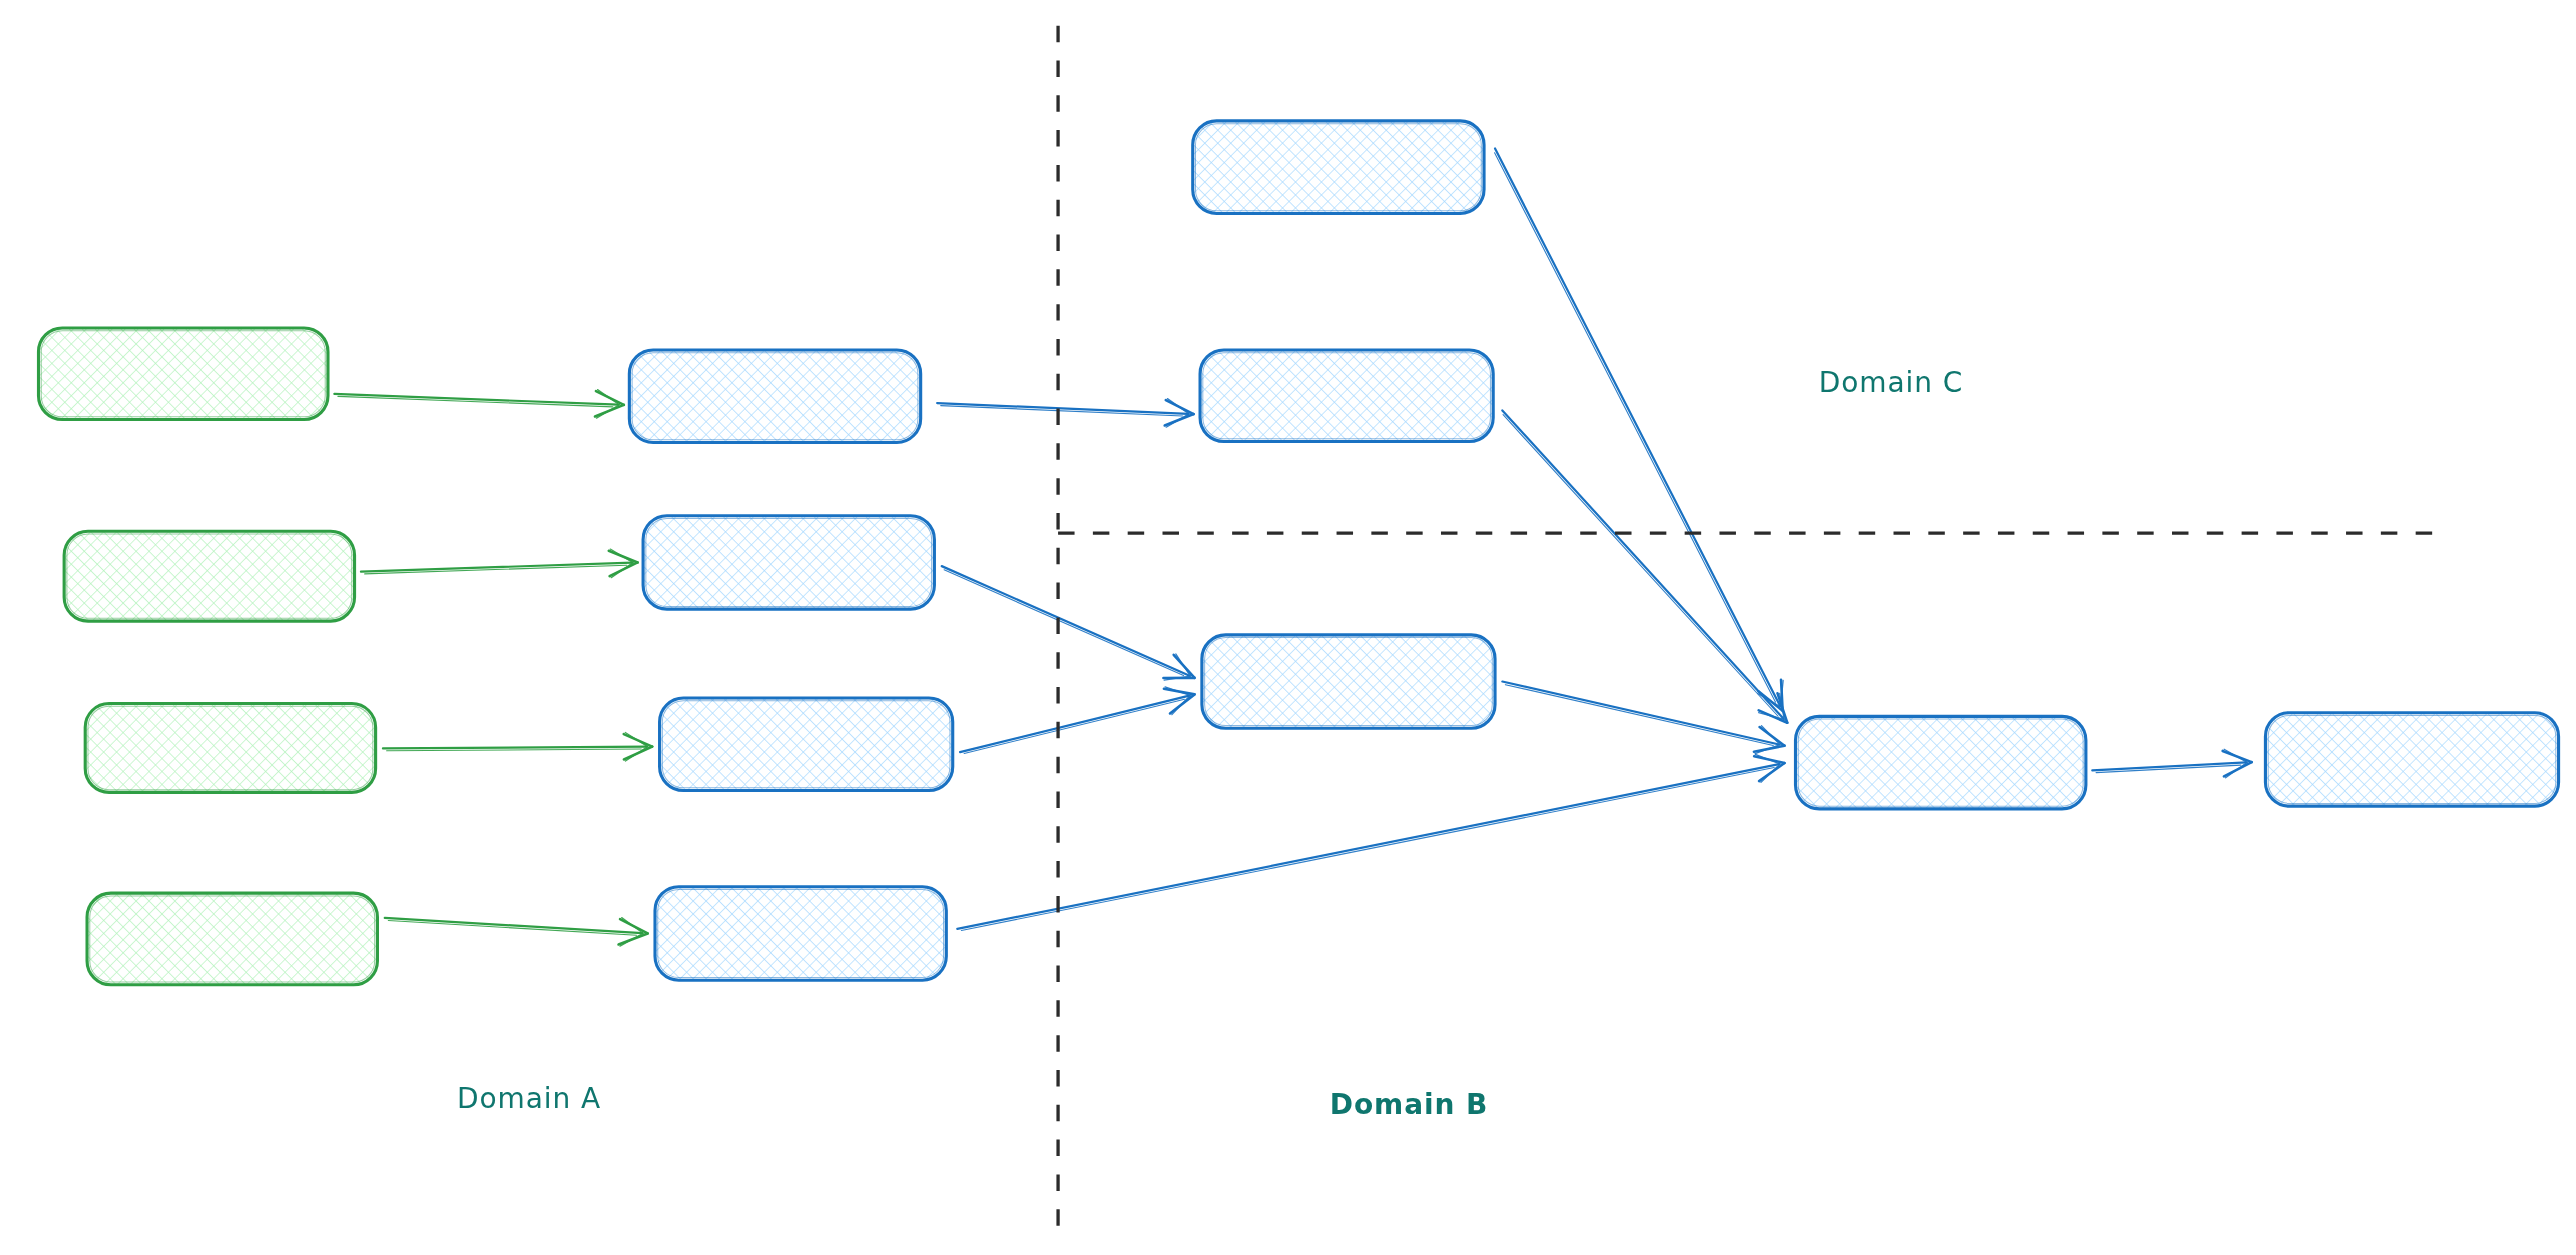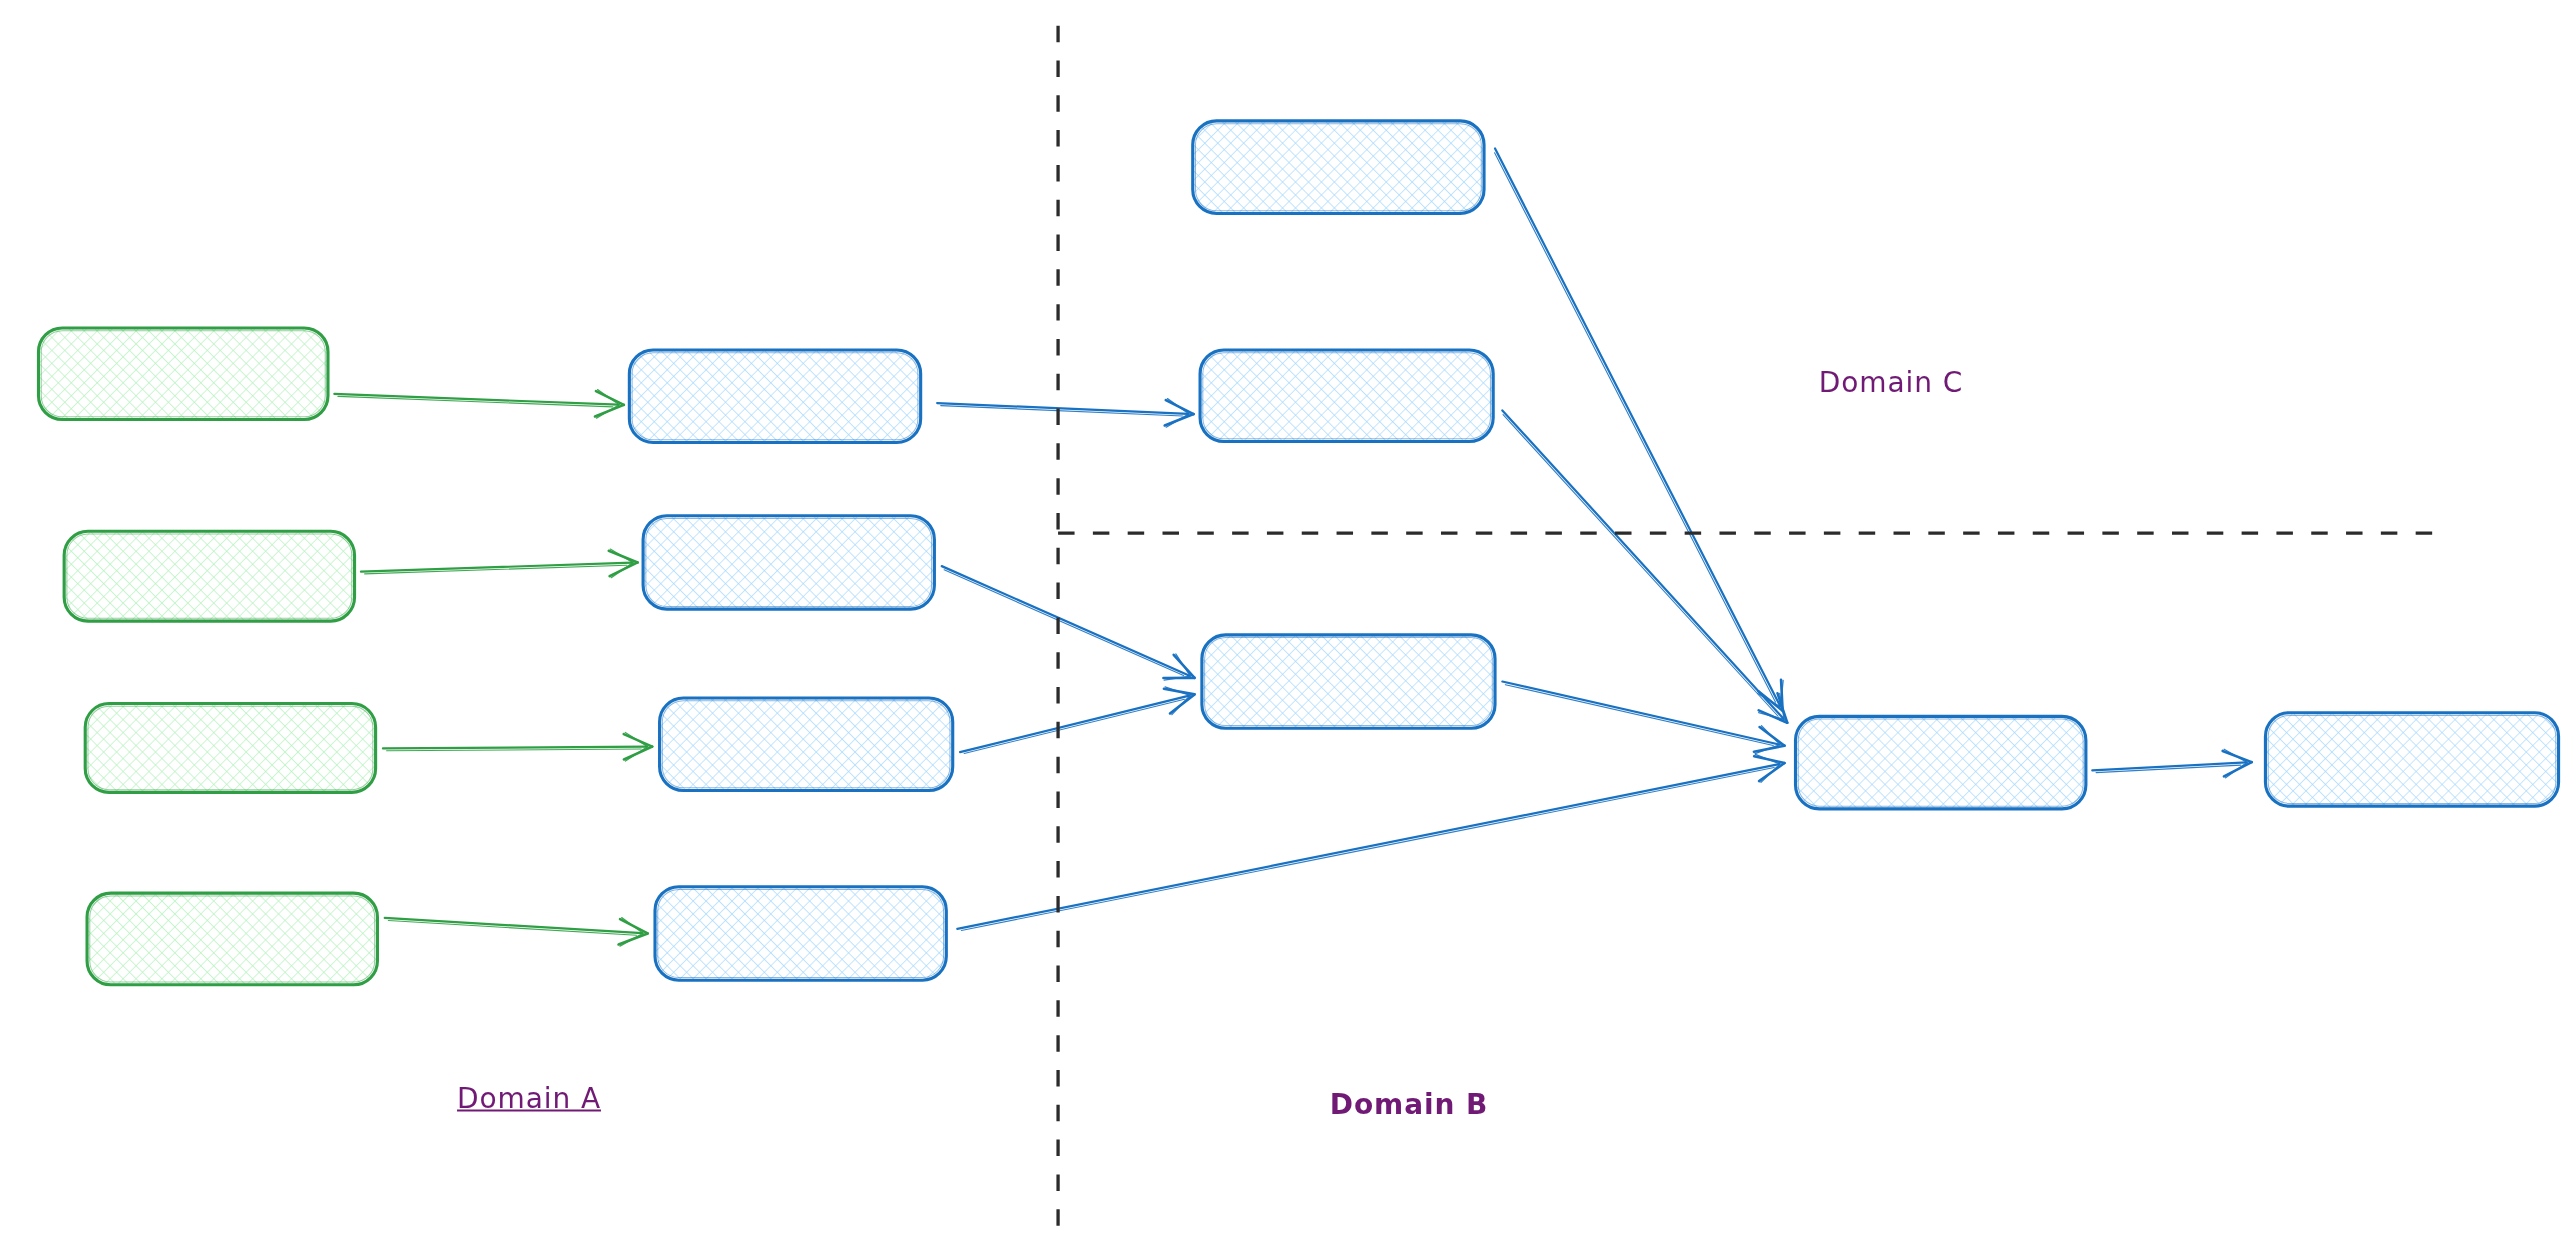--- a/index.html
+++ b/index.html
@@ -1,20 +1,20 @@
 <!DOCTYPE html>
 <html style="font-size:14.7px"><head>
 <meta charset="utf-8">
 <style>
   html,body{margin:0;padding:0;background:#ffffff;}
   .canvas{position:relative;width:2576px;height:1255px;background:#ffffff;overflow:hidden;
           font-family:"DejaVu Sans",sans-serif;}
   .diagram-svg{position:absolute;left:0;top:0;}
   .domain-label{position:absolute;transform:translate(-50%,-50%);
-    font:400 28px "DejaVu Sans",sans-serif;letter-spacing:0.9px;color:#701a75;white-space:nowrap;}
+    font:400 28px "DejaVu Sans",sans-serif;letter-spacing:0.9px;color:#0f766e;white-space:nowrap;}
 </style>
 </head>
 <body>
 
 <div class="canvas">
 
   <svg id="diagram-svg" class="diagram-svg" width="2576" height="1255" viewBox="0 0 2812 1370" xmlns="http://www.w3.org/2000/svg">
     <defs>
       <pattern id="hatch-green" patternUnits="userSpaceOnUse" width="10" height="10" patternTransform="rotate(45)">
         <path d="M0 0 H10 M0 0 V10" stroke="#b2f2bb" stroke-width="1.4" fill="none"></path>
@@ -168,18 +168,18 @@
         <line x1="2288.1289631618815" y1="843.3899086191373" x2="2446.1503234028078" y2="835.216389985986" stroke-width="1.2" opacity="0.9"></line>
         <line x1="2458" y1="832" x2="2427.712560239112" y2="847.4489803136184" stroke-width="2.8"></line>
         <line x1="2453.0066750752894" y1="832.2582754271402" x2="2429.513799035723" y2="849.0896382771757" stroke-width="1.4" opacity="0.9"></line>
         <line x1="2458" y1="832" x2="2426.280282968598" y2="819.7582864170173" stroke-width="2.8"></line>
         <line x1="2453.0066750752894" y1="832.2582754271402" x2="2427.9026390881686" y2="817.9405459577954" stroke-width="1.4" opacity="0.9"></line>
       </g>
       <line x1="1155" y1="28" x2="1155" y2="1350" stroke="#2b2b2b" stroke-width="3.6" stroke-dasharray="18 20"></line>
       <line x1="1155" y1="582" x2="2672" y2="582" stroke="#2b2b2b" stroke-width="3.6" stroke-dasharray="18 20"></line>
     </svg>
 
-  <div class="domain-label" id="label-domain-a" style="left: 529px; top: 1098px; text-decoration: underline;">Domain A</div>
+  <div class="domain-label" id="label-domain-a" style="left: 529px; top: 1098px;">Domain A</div>
   <div class="domain-label" id="label-domain-b" style="left: 1409px; top: 1104px; font-weight: bold;">Domain B</div>
   <div class="domain-label" id="label-domain-c" style="left: 1891px; top: 382px;">Domain C</div>
 
 </div>
 
 
 </body></html>

